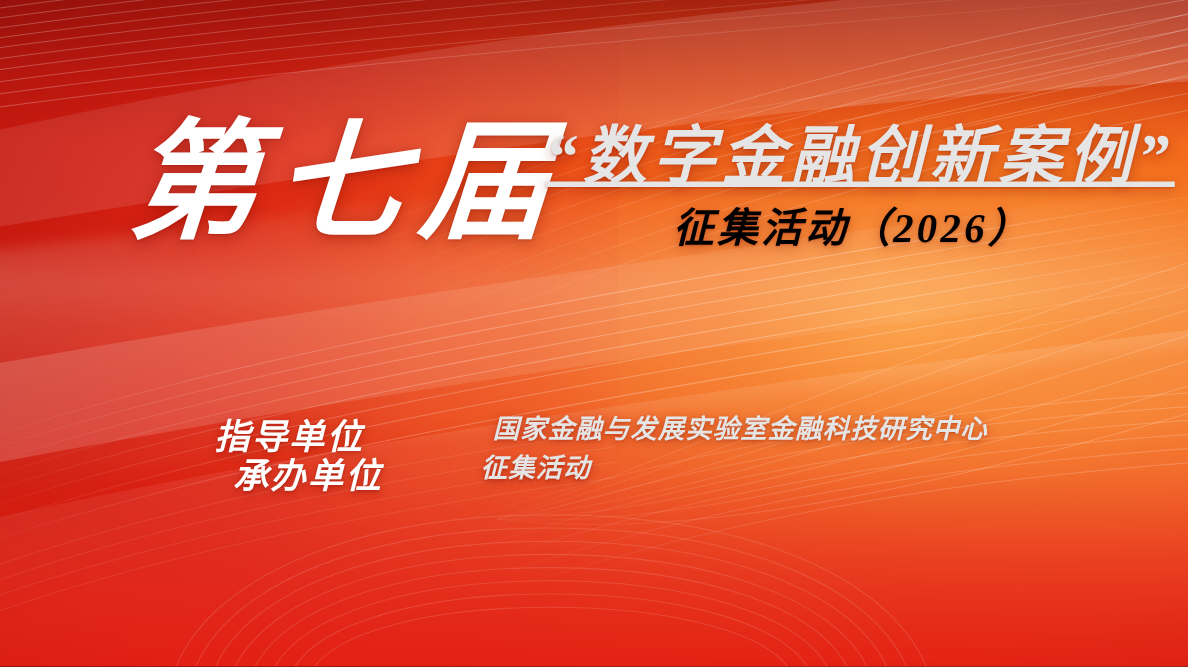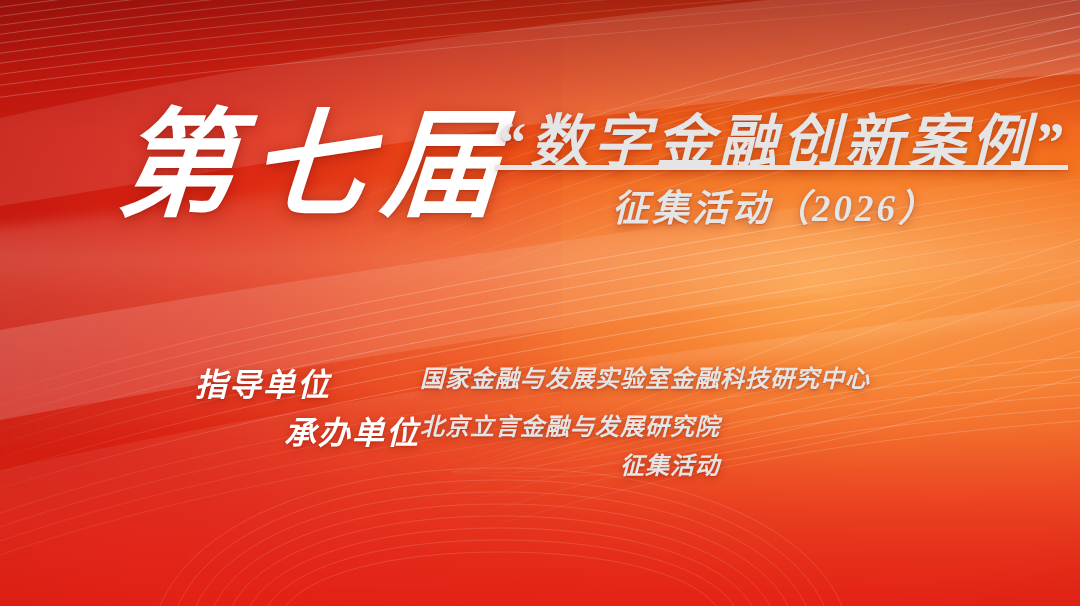--- a/index.html
+++ b/index.html
@@ -78,21 +78,21 @@
     text-shadow:0 3px 12px rgba(120,14,6,.38), 0 1px 2px rgba(140,20,8,.30);
     white-space:nowrap;
     text-decoration:underline;
   }
   .t-sub{
     position:absolute;left:612px;top:190px;
     font-family:"Liberation Serif","DejaVu Serif",serif;
     font-size:37px;line-height:1;
     font-weight:700;font-style:italic;
     letter-spacing:3px;
-    color:#e5e5e5;
+    color:#000000;
     text-shadow:0 3px 10px rgba(120,14,6,.34), 0 1px 2px rgba(140,20,8,.28);
     white-space:nowrap;
   }
 
   .credits{
     position:absolute;left:0;top:352px;width:100%;
     pointer-events:none;
   }
   .cred-row{
     position:absolute;display:flex;align-items:flex-start;
@@ -110,22 +110,22 @@
   .cred-values{
     font-family:"Liberation Serif","DejaVu Serif",serif;
     font-size:24px;line-height:1.62;
     font-weight:700;font-style:italic;
     letter-spacing:1px;
     color:#e5e5e5;
     text-shadow:0 2px 9px rgba(130,16,8,.42), 0 1px 2px rgba(150,22,10,.30);
     white-space:nowrap;
   }
   .cred-values div{white-space:nowrap;}
-  .row-guide{left:195px;top:8px;}
-  .row-host{left:195px;top:56px;text-align:right;}
+  .row-guide{left:195px;top:20px;gap:28px;}
+  .row-host{left:212px;top:56px;}
 </style>
 </head>
 <body>
 
 <div class="poster">
 
   <div class="bg-base"></div>
   <div class="bg-leftred"></div>
   <div class="bg-glow"></div>
   <div class="bg-topdark"></div>
@@ -263,20 +263,19 @@
     <div class="cred-row row-guide">
       <div class="cred-label">指导单位</div>
       <div class="cred-values">
         <div>国家金融与发展实验室金融科技研究中心</div>
       </div>
     </div>
 
     <div class="cred-row row-host">
       <div class="cred-label">承办单位</div>
       <div class="cred-values">
-        <div>北京立言金融与发展研究院</div>
         <div>征集活动</div>
       </div>
     </div>
 
   </div>
 
 </div>
 
 </body></html>

